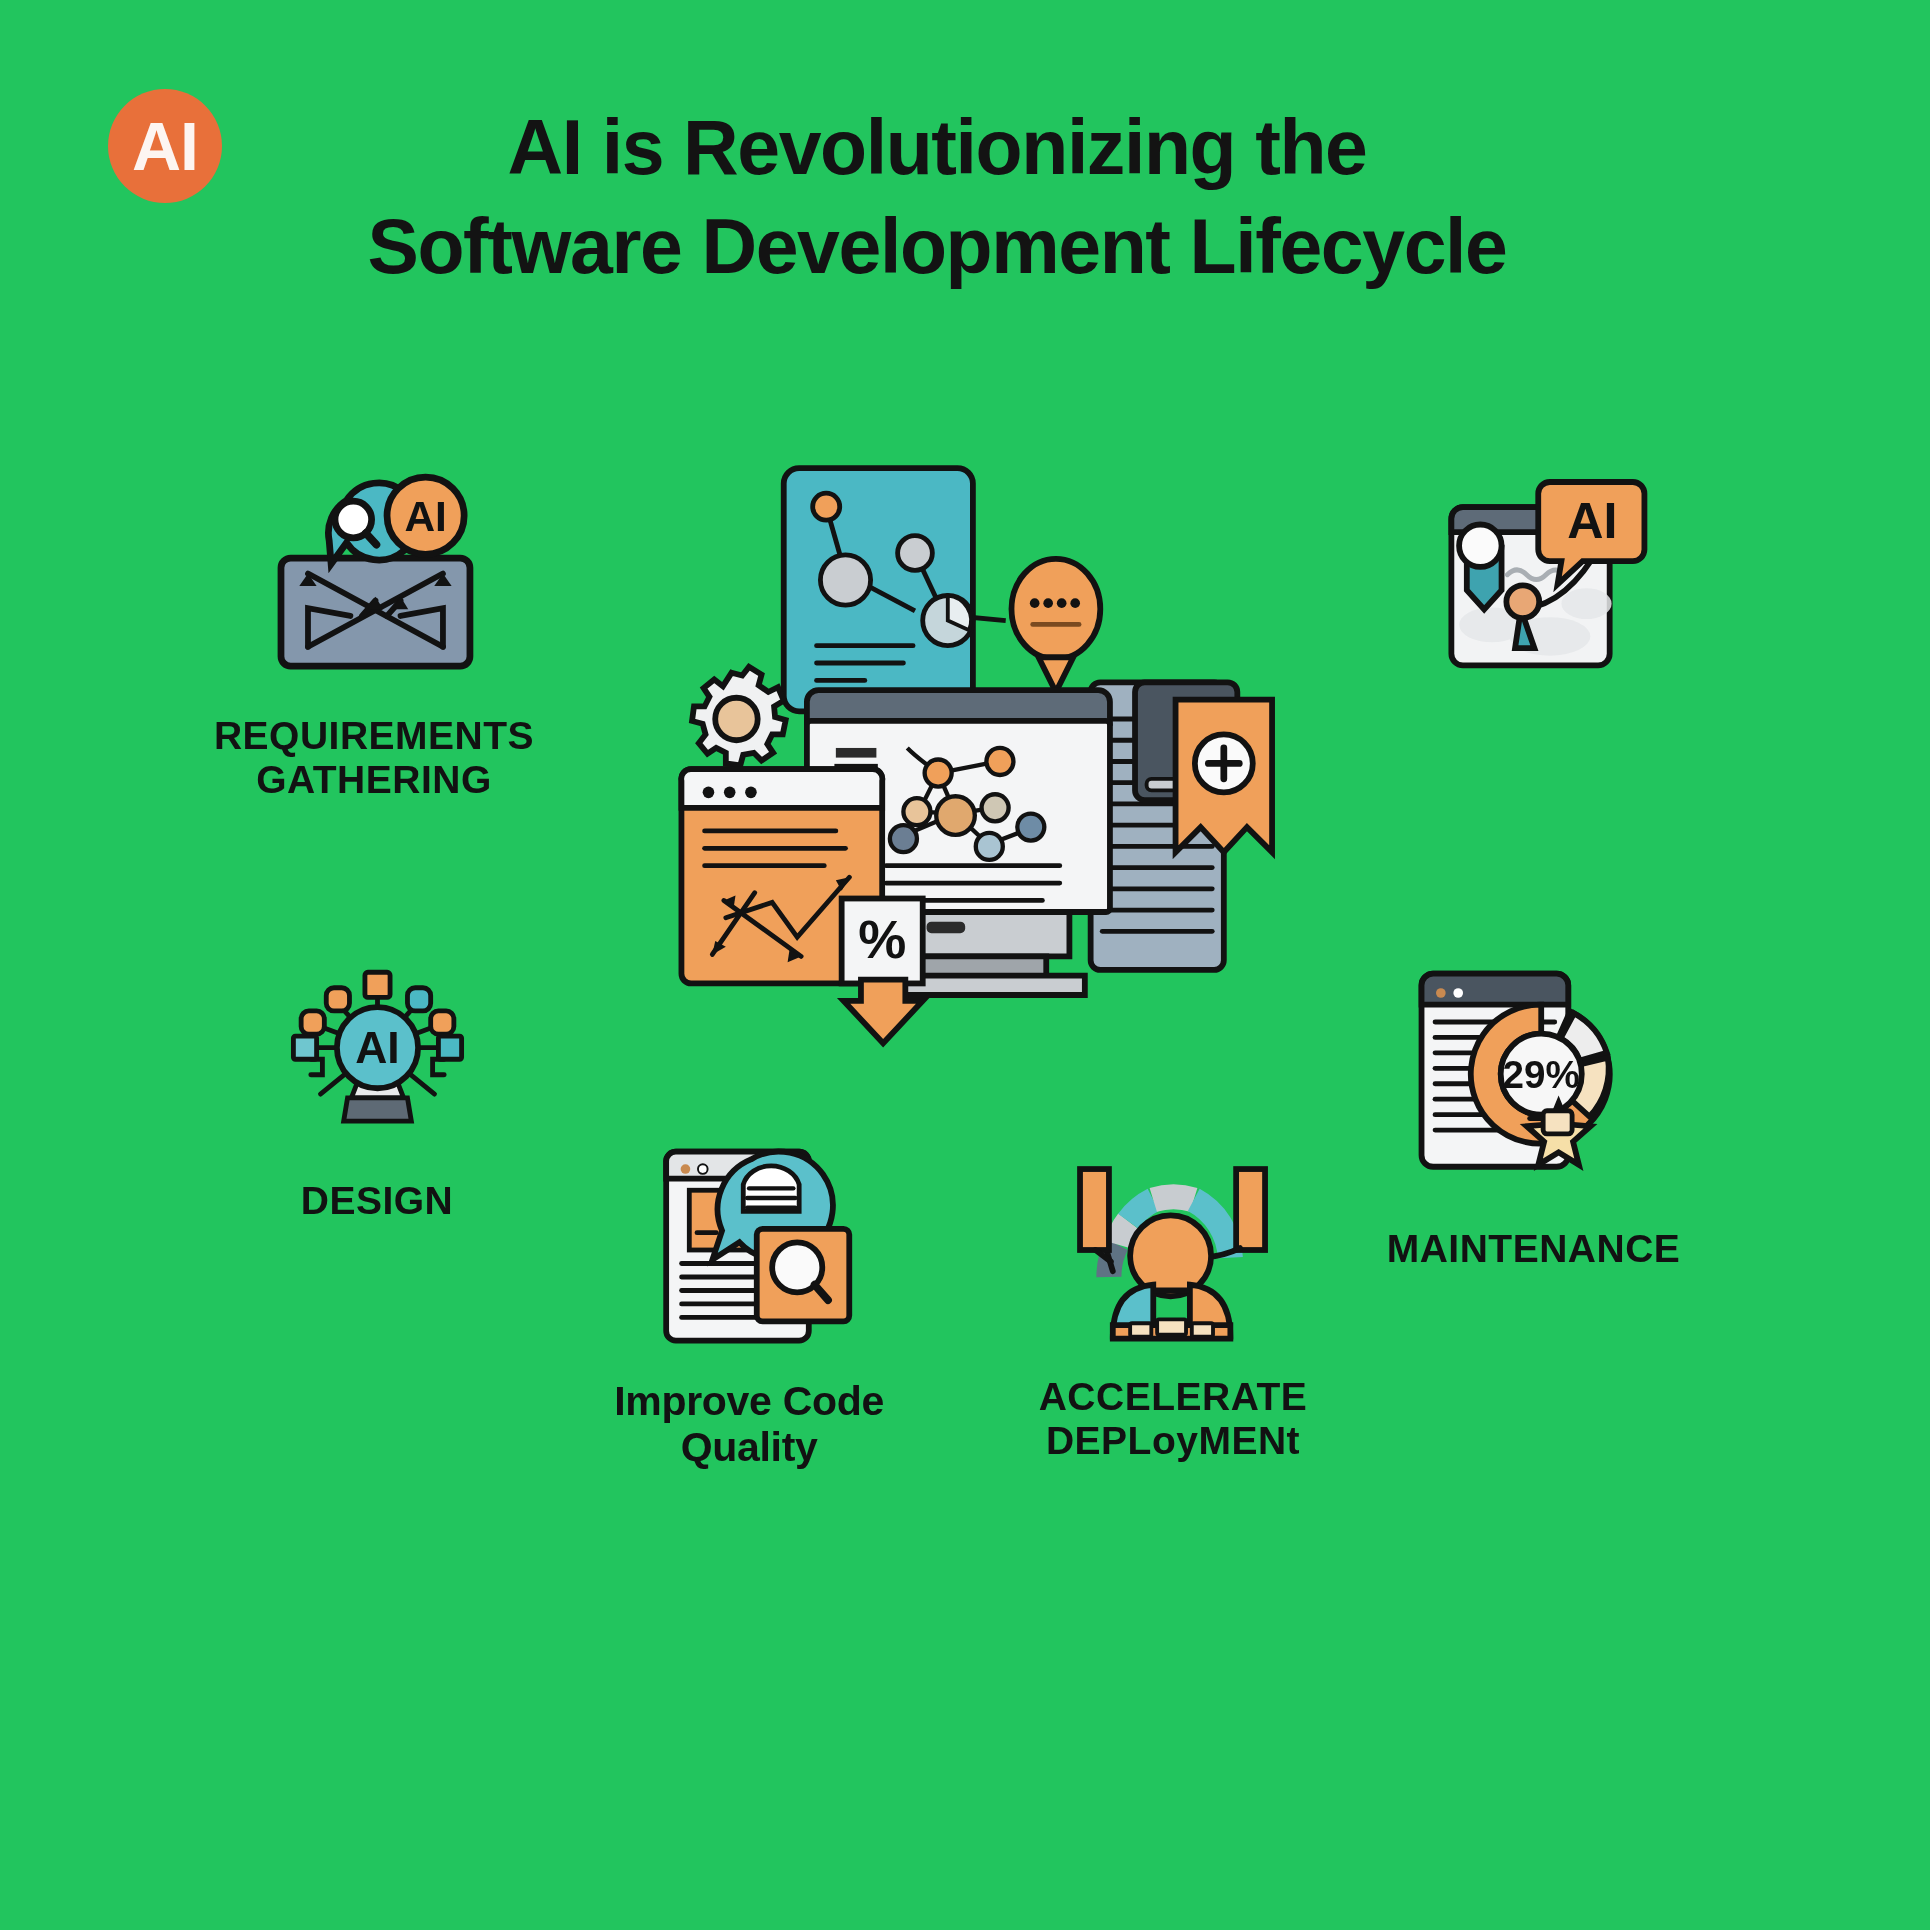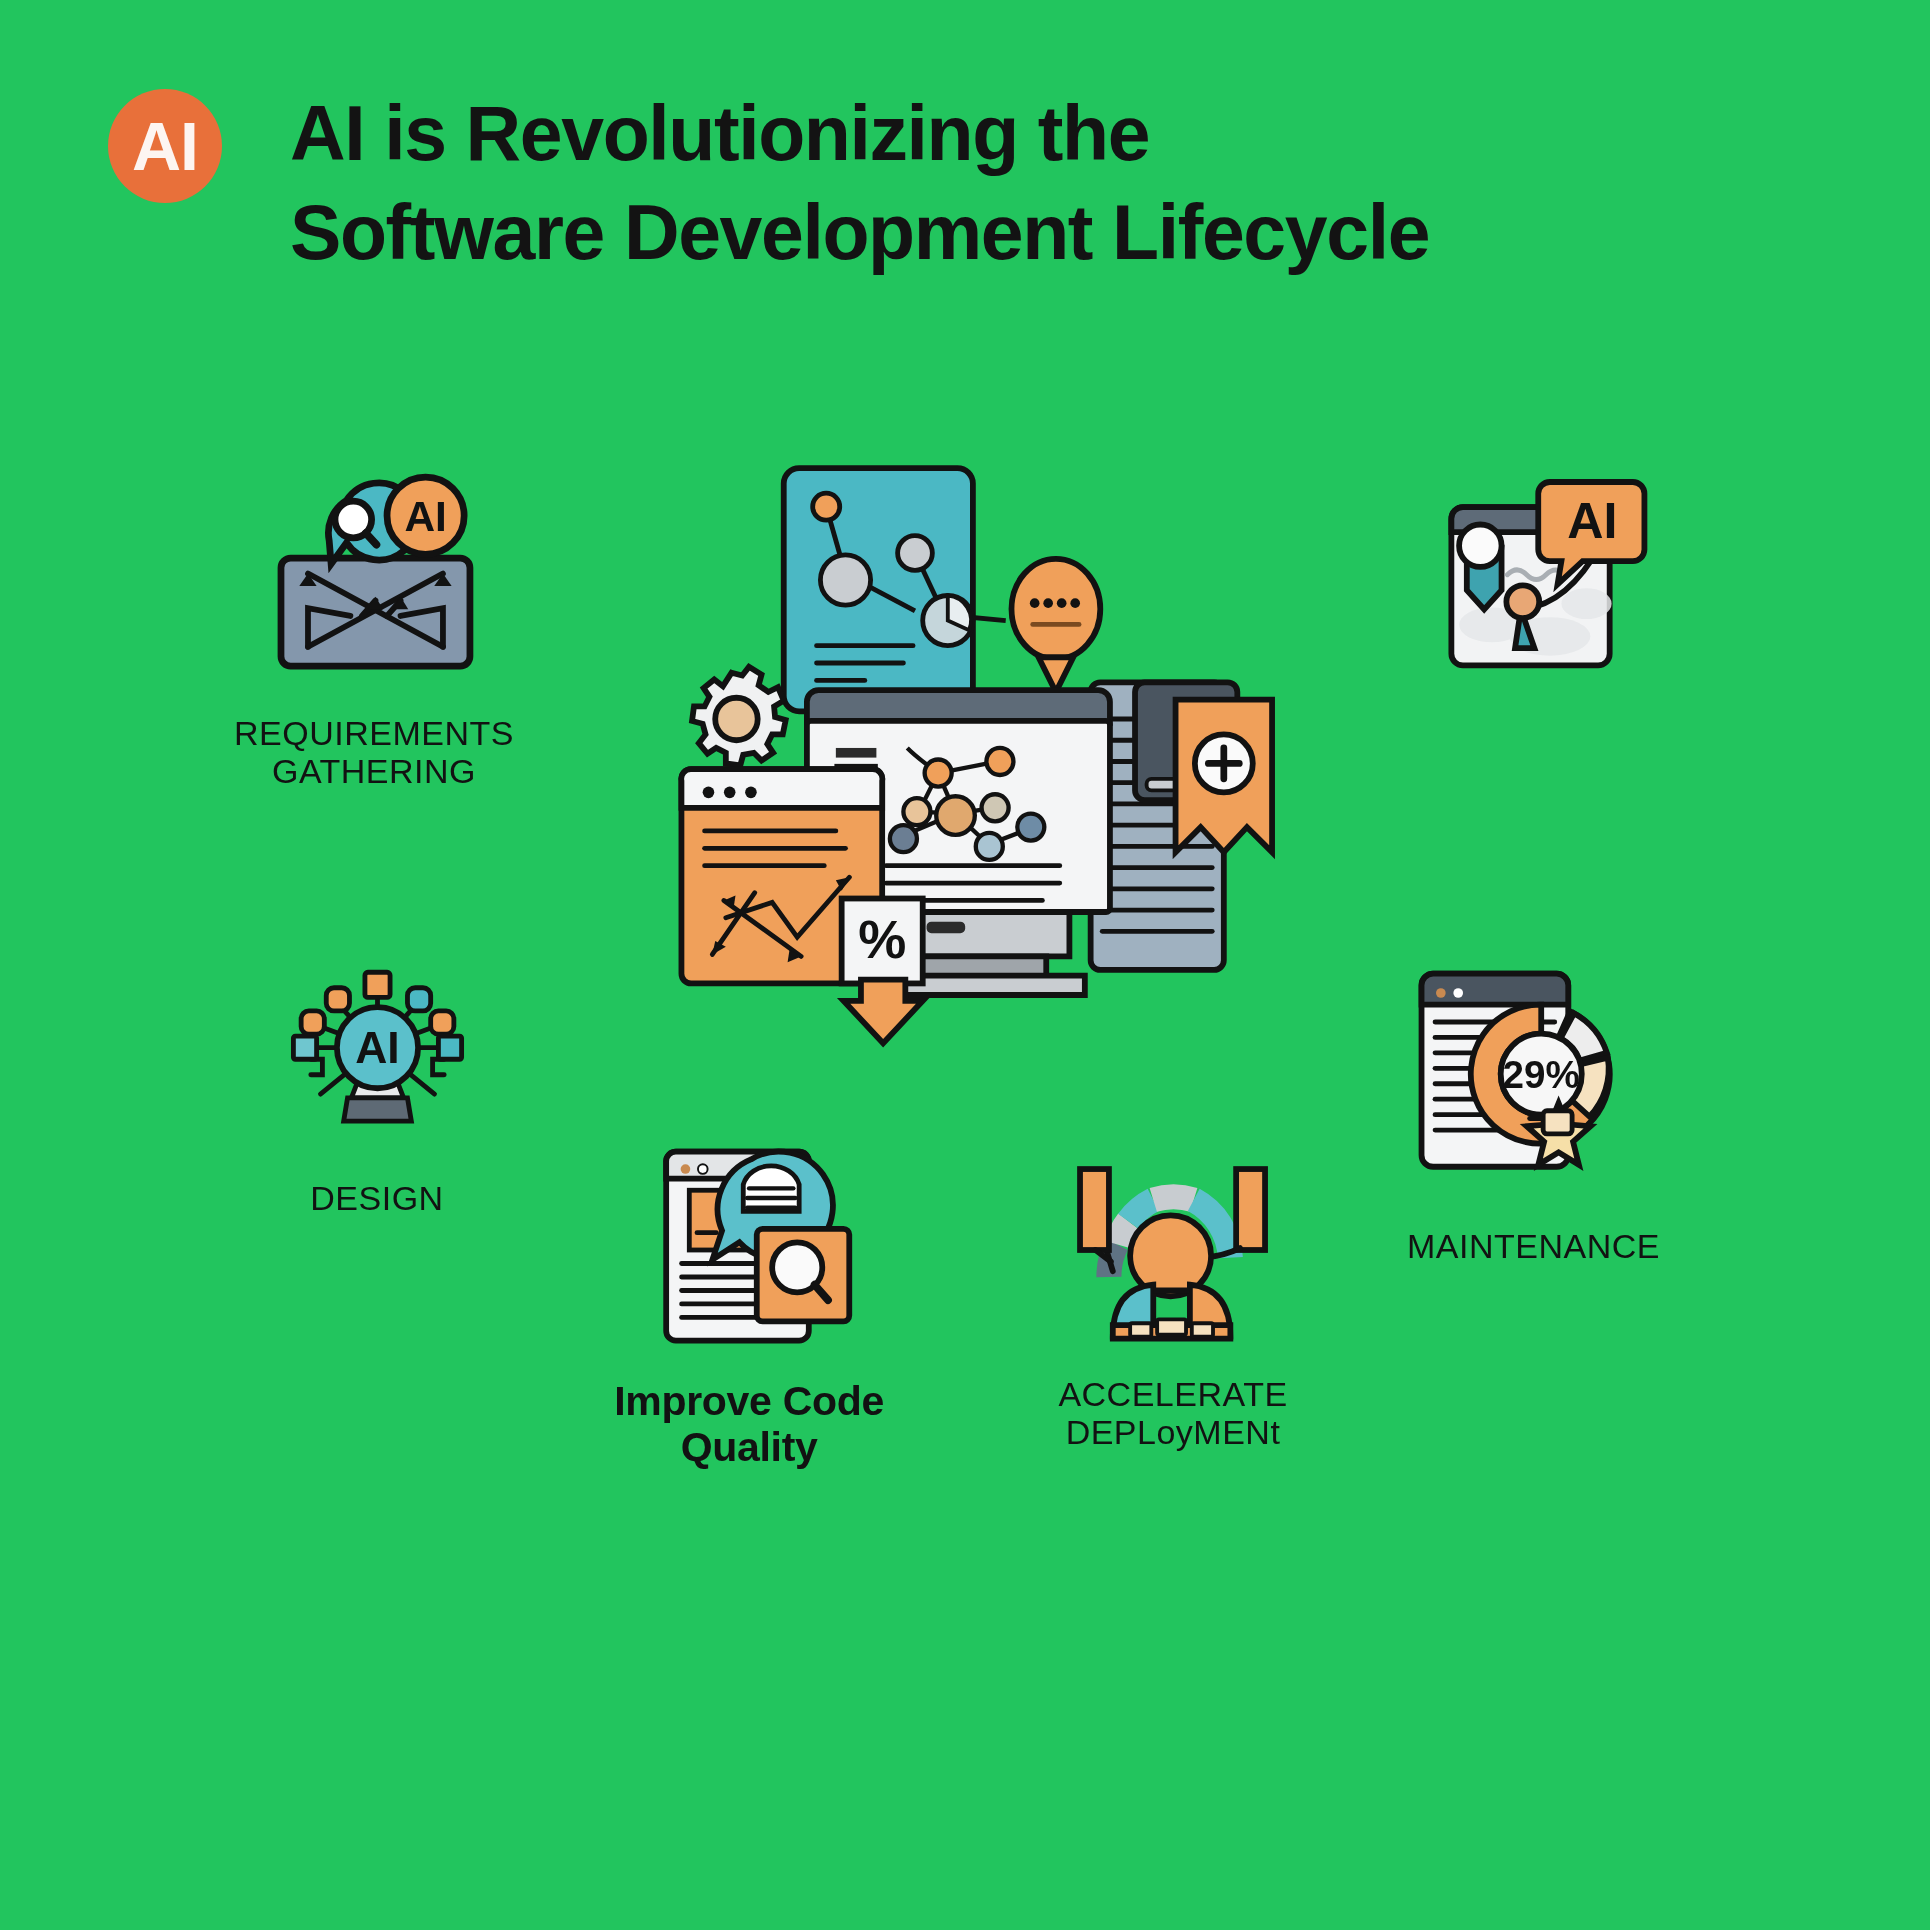--- a/index.html
+++ b/index.html
@@ -34,23 +34,23 @@
     justify-content: center;
     color: #fdf5f1;
     font-size: 68px;
     font-weight: bold;
     letter-spacing: -1px;
     line-height: 1;
   }
   .title-block {
     position: absolute;
     left: 290px;
-    top: 84px;
+    top: 98px;
     width: 1294px;
-    text-align: left;
+    text-align: center;
   }
   .title-line {
     font-size: 77px;
     font-weight: bold;
     color: #131313;
     line-height: 1.28;
     letter-spacing: -1.4px;
     white-space: nowrap;
   }
 
@@ -61,22 +61,22 @@
     flex-direction: column;
     align-items: center;
   }
   .node-label {
     text-align: center;
     color: #121212;
     line-height: 1.12;
     white-space: pre-line;
   }
   .lbl-caps {
-    font-size: 34px;
-    font-weight: 400;
+    font-size: 39px;
+    font-weight: 700;
     letter-spacing: 0.5px;
   }
   .lbl-mixed {
     font-size: 41px;
     font-weight: bold;
     letter-spacing: -0.3px;
   }
   .icon-wrap { position: relative; }
   svg { display: block; overflow: visible; }
 </style>

